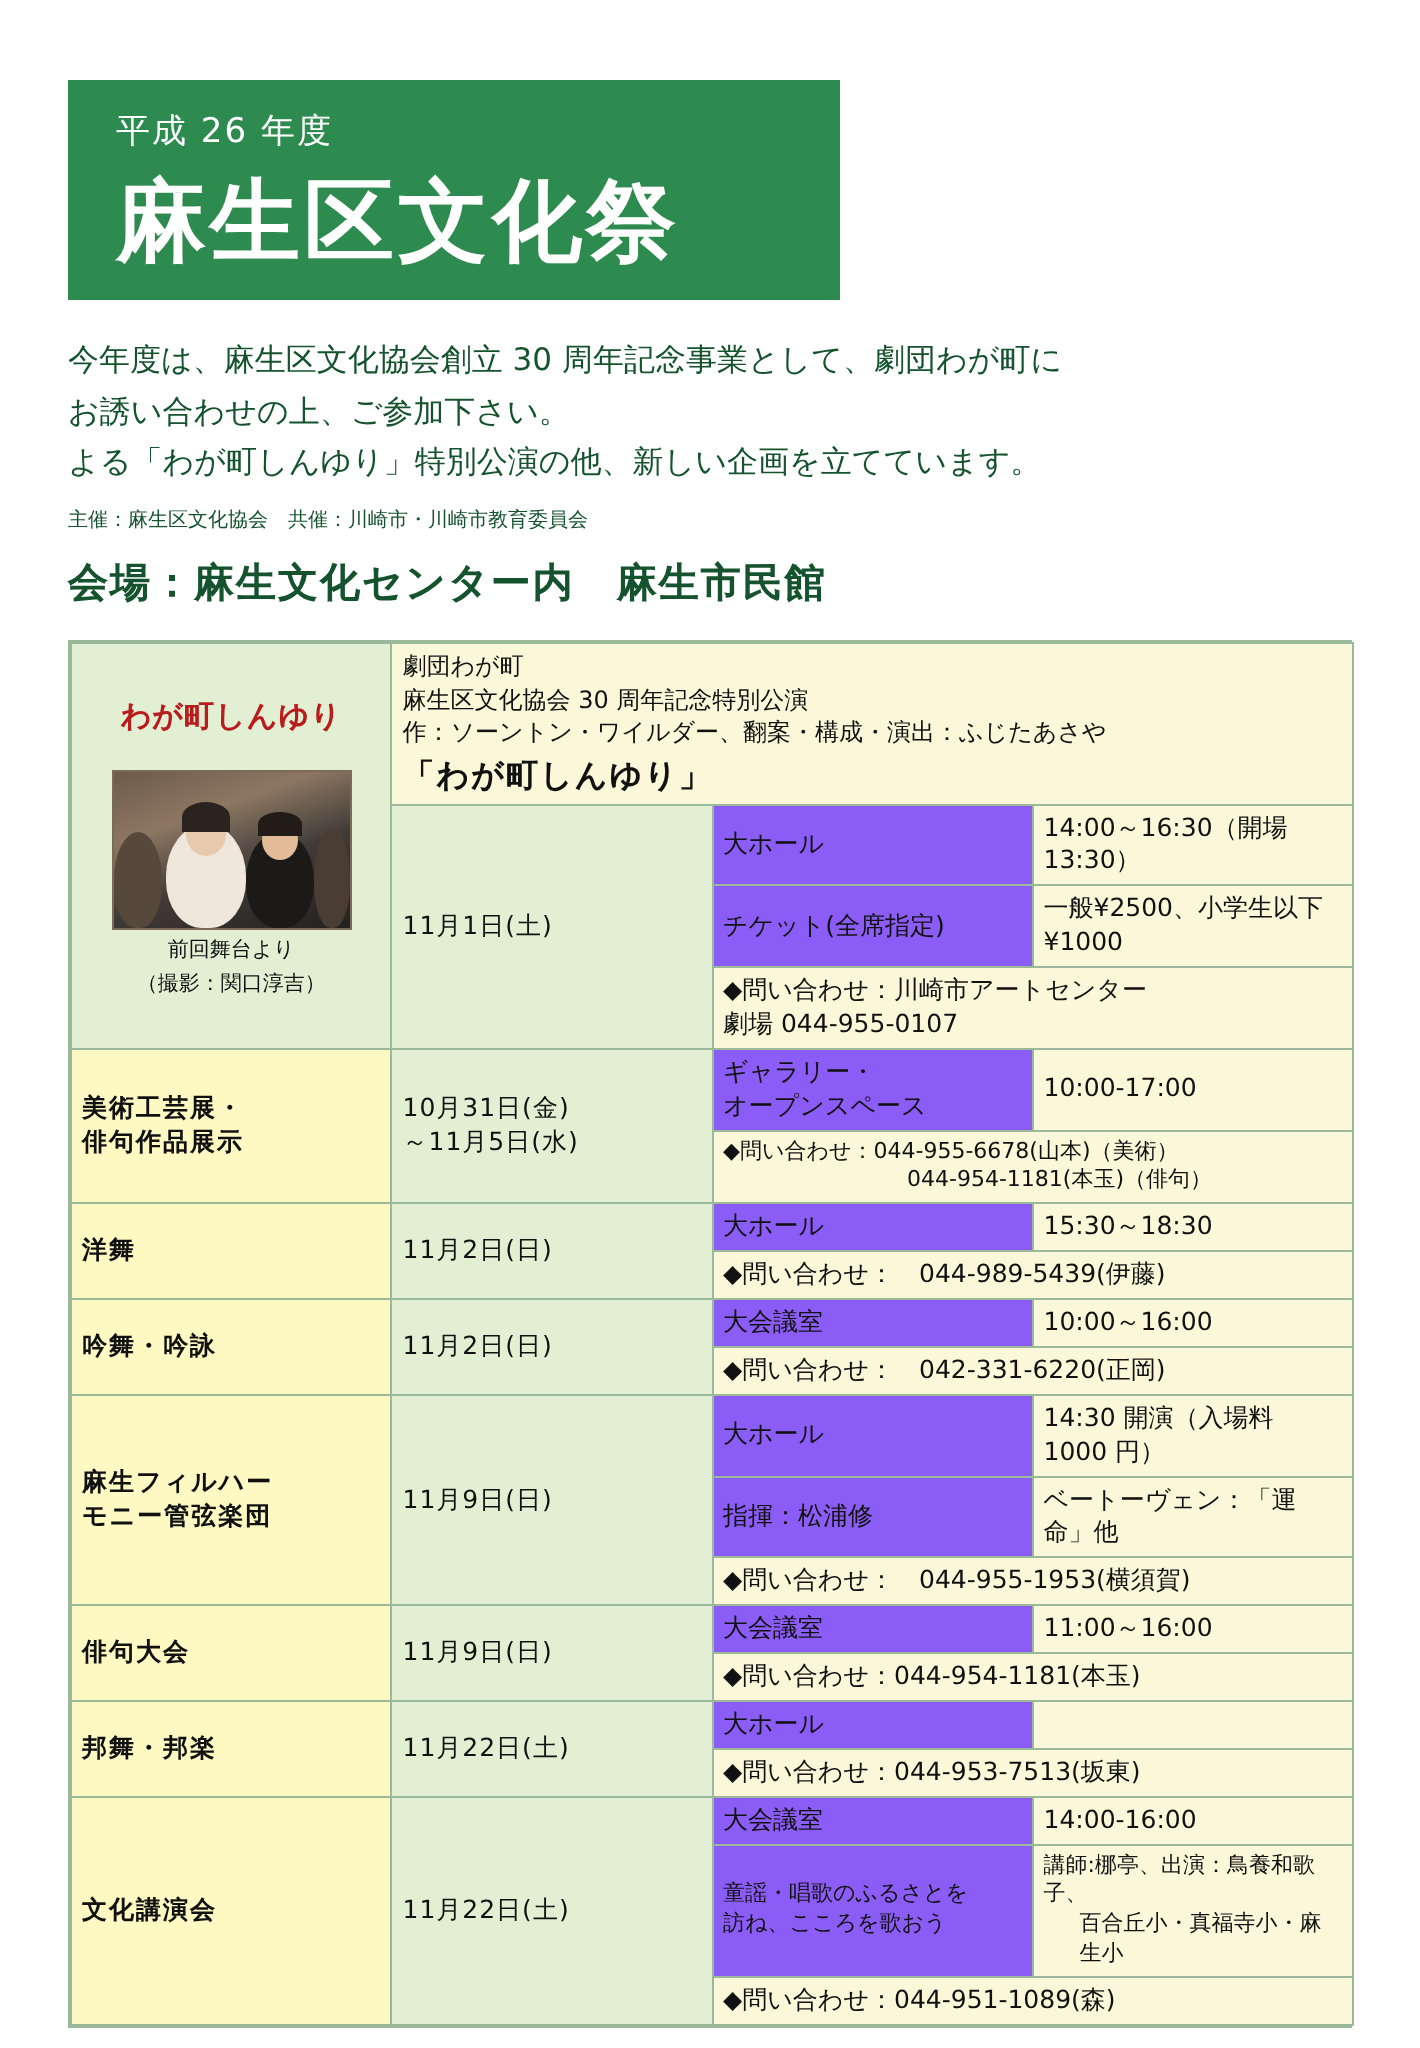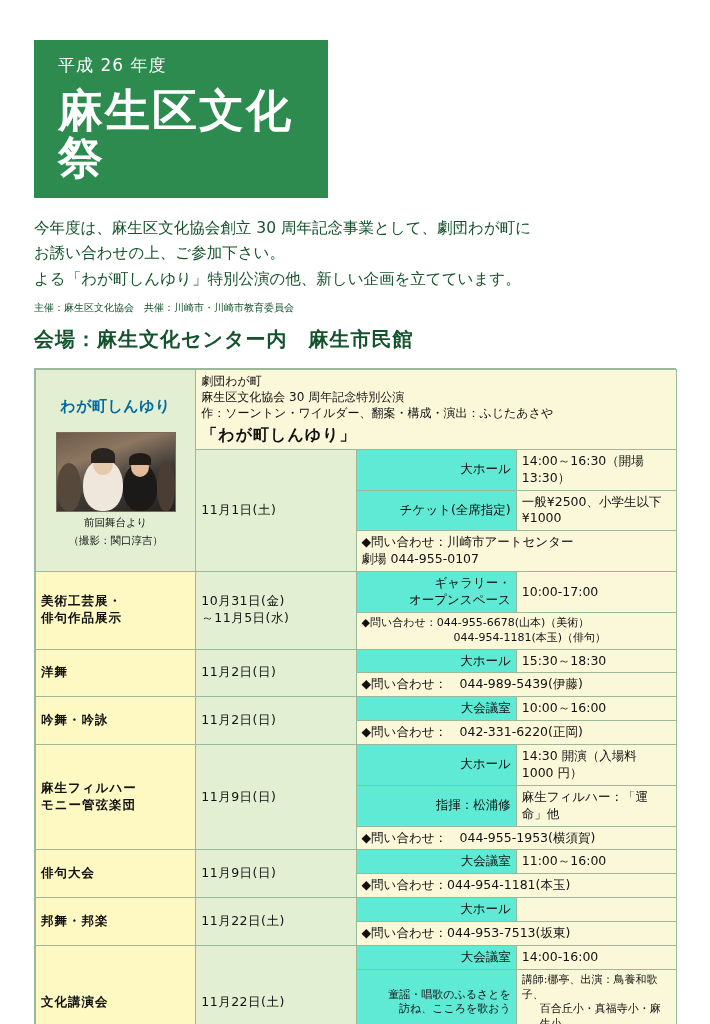--- a/index.html
+++ b/index.html
@@ -8,21 +8,21 @@
     background:#ffffff;
     font-family:"DejaVu Sans","Liberation Sans",sans-serif;
     color:#111;
     overflow:hidden;
   }
   .page{position:relative;width:710px;height:1024px;box-sizing:border-box;padding:0 34px;}
 
   
   .header-band{
     margin-top:40px;
-    width:294px;
+    width:386px;
     background:#2e8b4f;
     color:#ffffff;
     padding:14px 18px 16px 24px;
     box-sizing:border-box;
   }
   .header-year{font-size:17px;letter-spacing:1px;margin-bottom:10px;}
   .header-title{font-size:45px;font-weight:bold;letter-spacing:2px;line-height:1.05;}
 
   
   .intro{margin-top:18px;font-size:15.5px;line-height:1.65;color:#14532d;}
@@ -35,28 +35,28 @@
   table.sched{border-collapse:collapse;width:642px;table-layout:fixed;}
   table.sched td{
     border:1px solid #9ab99a;
     vertical-align:middle;
     padding:3px 5px;
     font-size:12.5px;
     line-height:1.35;
   }
   .c-name{width:130px;background:#fef9c3;font-size:15px;font-weight:bold;letter-spacing:1px;}
   .c-date{width:108px;background:#e3efd3;font-size:14px;text-align:left;letter-spacing:0.5px;}
-  .c-place{width:118px;background:#5eead4;font-size:12.5px;text-align:right;}
+  .c-place{width:118px;background:#8b5cf6;font-size:12.5px;}
   .c-detail{background:#faf8d8;font-size:12.5px;}
   .span-detail{background:#faf8d8;font-size:12.5px;}
   .small{font-size:11px;}
 
   
   .photo-cell{background:#e3efd3;padding:4px 4px 4px 4px;text-align:center;}
-  .photo-title{color:#0369a1;font-size:15px;font-weight:bold;letter-spacing:0.5px;margin:2px 0 16px;}
+  .photo-title{color:#b91c1c;font-size:15px;font-weight:bold;letter-spacing:0.5px;margin:2px 0 16px;}
   .photo-box{
     width:118px;height:78px;margin:0 auto;
     background:linear-gradient(160deg,#6d5a4a 0%,#8d7762 30%,#403b38 60%,#23201e 100%);
     position:relative;overflow:hidden;border:1px solid #7b6a58;
   }
   .ph-fig{position:absolute;border-radius:50% 50% 45% 45%;}
   .ph-bride{left:26px;top:26px;width:40px;height:52px;background:#efe6dc;}
   .ph-bride-head{left:36px;top:20px;width:20px;height:22px;background:#e7c9ad;border-radius:50%;}
   .ph-bride-hair{left:34px;top:15px;width:24px;height:15px;background:#2b2320;border-radius:50% 50% 0 0;}
   .ph-groom{left:66px;top:30px;width:34px;height:48px;background:#1c1a19;}
@@ -178,21 +178,21 @@
       <td class="c-name" rowspan="3">
         <div>麻生フィルハー</div>
         <div>モニー管弦楽団</div>
       </td>
       <td class="c-date" rowspan="3">11月9日(日)</td>
       <td class="c-place">大ホール</td>
       <td class="c-detail">14:30 開演（入場料 1000 円）</td>
     </tr>
     <tr>
       <td class="c-place">指揮：松浦修</td>
-      <td class="c-detail">麻生フィルハー：「運命」他</td>
+      <td class="c-detail">ベートーヴェン：「運命」他</td>
     </tr>
     <tr>
       <td class="span-detail" colspan="2">◆問い合わせ：　044-955-1953(横須賀)</td>
     </tr>
 
     <tr>
       <td class="c-name" rowspan="2">俳句大会</td>
       <td class="c-date" rowspan="2">11月9日(日)</td>
       <td class="c-place">大会議室</td>
       <td class="c-detail">11:00～16:00</td>

